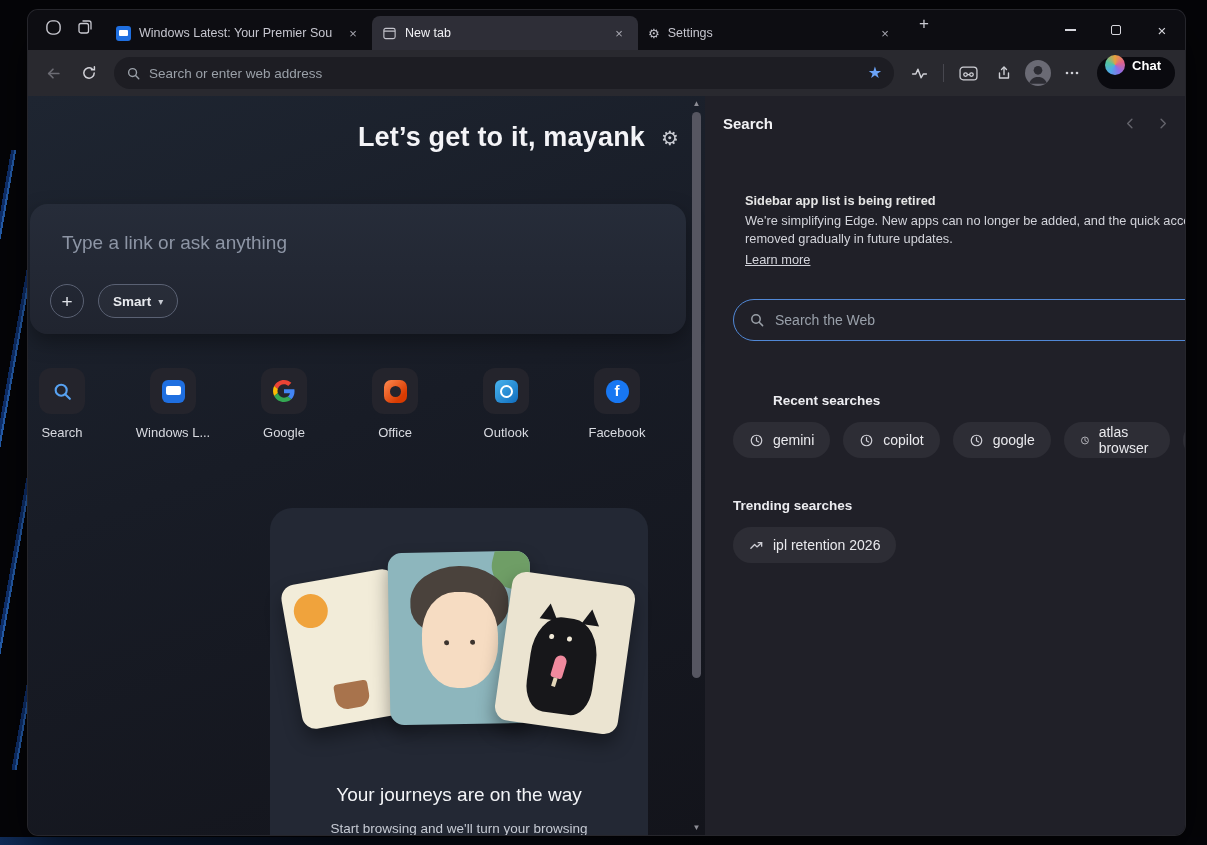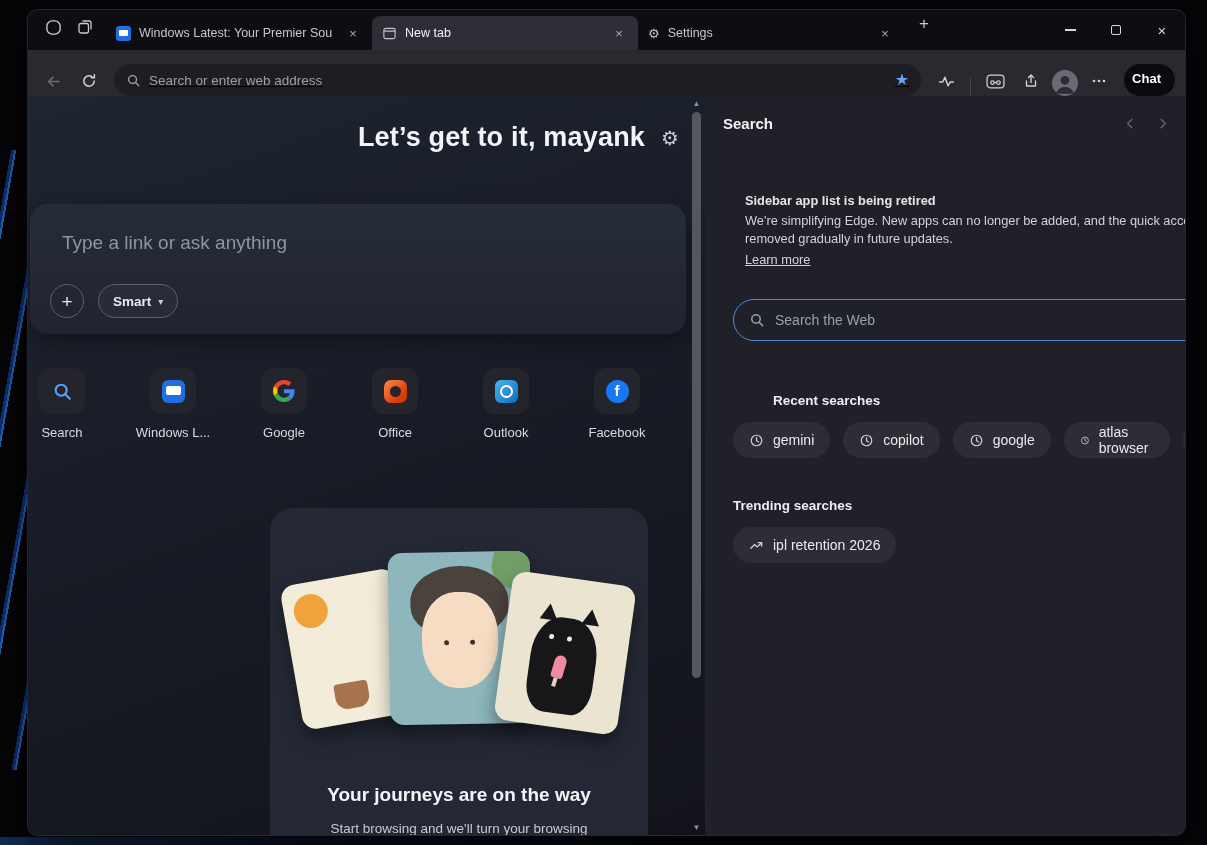--- a/index.html
+++ b/index.html
@@ -32,34 +32,34 @@
   .fav-gear { font-size:13px; color:#c3c3cb; }
   .newtab-btn { width:28px; height:28px; margin:0 0 4px 6px; display:flex; align-items:center; justify-content:center;
     color:#c9c9d1; font-size:17px; border-radius:6px; }
   .win-controls { margin-left:auto; display:flex; height:100%; align-items:stretch; }
   .win-btn { width:46px; display:flex; align-items:center; justify-content:center; color:#d6d6dc; }
   .min-glyph { width:11px; height:1.4px; background:#d6d6dc; display:block; }
   .max-glyph { width:10px; height:10px; border:1.3px solid #d6d6dc; border-radius:2px; display:block; }
   .close-glyph { font-size:15px; line-height:1; }
 
   
-  .toolbar { flex:0 0 46px; background:#29292f; display:flex; align-items:flex-end; gap:6px; padding:0 10px;text-decoration:underline; }
+  .toolbar { flex:0 0 46px; background:#29292f; display:flex; align-items:center; gap:6px; padding:0 10px; }
   .nav-btn { width:30px; height:30px; display:flex; align-items:center; justify-content:center; border-radius:6px; color:#d2d2d8; }
   .nav-btn.disabled { color:#6c6c74; }
   .address-bar { flex:1; height:32px; background:#1d1d23; border-radius:16px; display:flex; align-items:center;
     gap:8px; padding:0 12px; margin:0 4px; }
   .address-bar .svgicon { color:#9aa0a8; }
   .address-input { flex:1; background:transparent; border:none; outline:none; color:#e8e8ec; font-size:13.5px; font-family:inherit; }
   .address-input::placeholder { color:#9aa0a8; }
   .star-icon { color:#6ba3f7; font-size:16px; line-height:1; }
   .toolbar-divider { width:1px; height:18px; background:#47474f; margin:0 3px; }
   .toolbar-icon { width:30px; height:30px; display:flex; align-items:center; justify-content:center; border-radius:6px; color:#cfd0d6; }
   .avatar { width:26px; height:26px; border-radius:50%; background:#6a6a74; overflow:hidden; display:flex; align-items:flex-end; justify-content:center; }
   .chat-pill { height:32px; border-radius:16px; background:#0a0a0f; display:flex; align-items:center; gap:7px;
-    padding:0 14px 16px 8px; color:#fff; font-size:13px; font-weight:700; margin-left:4px;flex-direction:column; }
+    padding:0 14px 16px 8px; color:#fff; font-size:13px; font-weight:700; margin-left:4px; }
   .copilot-logo { width:20px; height:20px; border-radius:50%;
     background:conic-gradient(#e9a13b,#e0638d,#8e6de8,#4fa8e8,#52c4a2,#e9a13b); }
 
   
   .content { flex:1; display:flex; min-height:0; }
 
   
   .main { flex:0 0 677px; position:relative; overflow:hidden;
     background:linear-gradient(160deg,#1e2531 0%, #181c26 45%, #13141b 100%); }
   .greeting-row { position:absolute; top:26px; right:26px; display:flex; align-items:center; gap:16px; }
@@ -105,21 +105,21 @@
   .eye.l { left:22px; } .eye.r { left:48px; }
   .leaf { position:absolute; right:-8px; top:-8px; width:46px; height:46px; background:#6f9e66; border-radius:0 50% 50% 50%; transform:rotate(15deg); }
   .ill-right { left:214px; top:26px; width:124px; height:150px; background:#ebe4d1; transform:rotate(8deg); z-index:3; overflow:hidden; }
   .cat-body { position:absolute; left:28px; top:40px; width:66px; height:96px; background:#17171a; border-radius:42% 42% 30% 30%; }
   .cat-ear { position:absolute; width:0; height:0; border-left:9px solid transparent; border-right:9px solid transparent; border-bottom:16px solid #17171a; top:28px; }
   .cat-ear.l { left:32px; } .cat-ear.r { left:74px; }
   .cat-eye { position:absolute; width:5px; height:5px; border-radius:50%; background:#f1ead8; top:58px; }
   .cat-eye.l { left:44px; } .cat-eye.r { left:62px; }
   .pop { position:absolute; left:52px; top:78px; width:12px; height:23px; background:#f08a9e; border-radius:6px 6px 3px 3px; transform:rotate(9deg); }
   .pop::after { content:""; position:absolute; left:4px; top:23px; width:4px; height:9px; background:#e3d6b8; }
-  .journey-title { margin-top:34px; text-align:center; font-size:19px; font-weight:700; color:#f3f4f7; }
+  .journey-title { margin-top:34px; text-align:center; font-size:19px; font-weight:400; color:#f3f4f7; }
   .journey-body { margin:13px auto 0; width:286px; text-align:center; font-size:13.5px; color:#c6cad3; line-height:1.5; }
 
   
   .main-scroll { position:absolute; right:2px; top:0; bottom:0; width:13px; }
   .scroll-arrow { position:absolute; left:0; width:13px; text-align:center; color:#8e8e96; font-size:8px; }
   .scroll-arrow.up { top:3px; } .scroll-arrow.down { bottom:3px; }
   .main-thumb { position:absolute; left:2px; top:16px; width:9px; height:566px; border-radius:5px; background:#565661; }
 
   
   .sidebar { flex:0 0 440px; background:#202028; display:flex; flex-direction:column; position:relative; }

